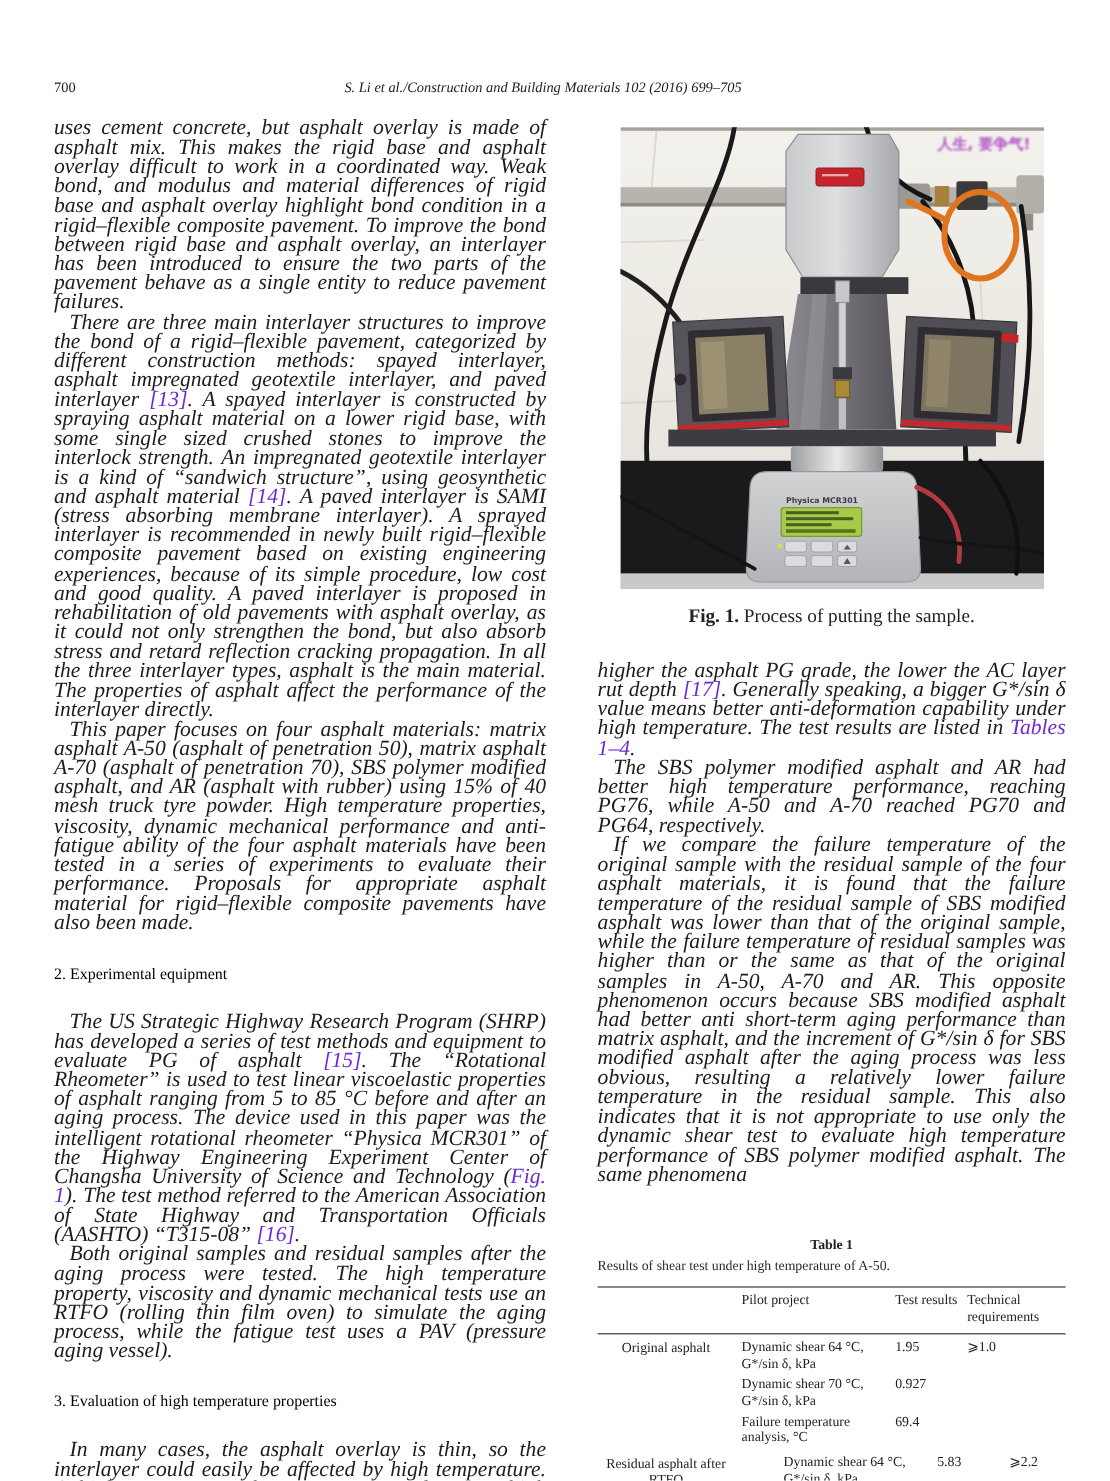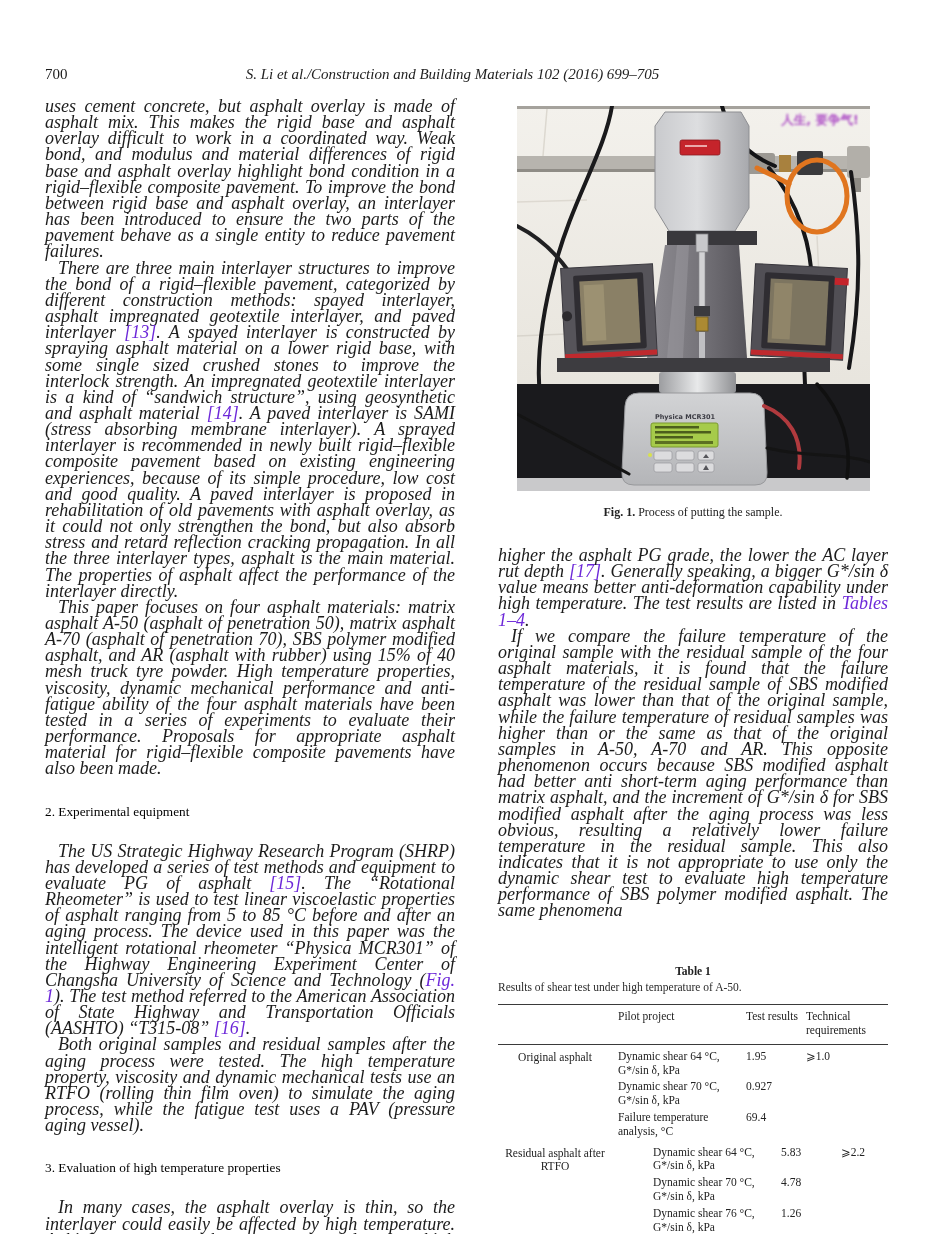--- a/index.html
+++ b/index.html
@@ -1,35 +1,35 @@
 <!DOCTYPE html>
 <html><head>
 <meta charset="utf-8">
 <style>
   html,body{margin:0;padding:0;background:#ffffff;}
   .page{
     position:relative;width:925px;height:1234px;background:#fff;overflow:hidden;
     font-family:"Liberation Serif","DejaVu Serif",serif;color:#1b1b1b;
   }
   
-  .running-head{position:absolute;top:66px;left:45px;width:815px;height:16px;font-size:15px;}
+  .running-head{position:absolute;top:66px;left:45px;width:815px;height:16px;font-size:12px;}
   .running-head .pagenum{position:absolute;left:0;top:0;font-style:normal;}
   .running-head .jtitle{display:block;text-align:center;font-style:italic;color:#222;}
   
   .col{position:absolute;top:98px;}
   .col-left{left:45px;width:410px;}
   .col-right{left:488px;width:390px;margin-left:10px;}
   p{margin:0;font-size:18px;line-height:16.15px;text-align:justify;color:#1c1c1c;font-style:italic;}
   p.indent{text-indent:13px;}
   .sec-head{font-size:13.3px;font-weight:normal;margin:27px 0 23px 0;color:#000;}
   .cite{color:#6d28d9;cursor:pointer;}
   
   .figure{width:353px;margin:8px auto 0 auto;}
   .figure svg{display:block;}
-  .fig-caption{margin-top:14px;text-align:center;font-size:12px;color:#222;}
+  .fig-caption{margin-top:14px;text-align:center;font-size:16px;color:#222;}
   .fig-caption .b{font-weight:bold;}
   
   .table-block{margin-top:46px;font-size:11.5px;line-height:13.8px;color:#222;}
   .tbl-label{font-weight:bold;margin-bottom:3px;text-align:center;}
   .tbl-caption{margin-bottom:9px;color:#2a2a2a;}
   .tbl{border-top:1.6px solid #3a3a3a;border-bottom:1.6px solid #3a3a3a;}
   .thead{display:flex;border-bottom:0.9px solid #3a3a3a;padding:5px 0 6px 0;}
   .trow,.tgroup{display:flex;}
   .c1{width:120px;flex:none;text-align:center;padding-right:6px;box-sizing:border-box;}
   .c2{width:128px;flex:none;padding-right:10px;box-sizing:border-box;}
@@ -206,20 +206,21 @@
           <path d="M247 300 C 272 310, 286 332, 282 362" stroke="#b03a3e" stroke-width="4"></path>
           <path d="M0 308 C 42 330, 82 352, 112 368" stroke="#141414" stroke-width="3"></path>
           <path d="M250 342 C 292 352, 322 346, 353 356" stroke="#141414" stroke-width="3"></path>
           <path d="M300 278 C 320 300, 336 330, 330 372" stroke="#101010" stroke-width="3.5"></path>
         </g>
       </svg>
     </div>
     <div class="fig-caption"><span class="b">Fig. 1.</span><span> Process of putting the sample.</span></div>
 
     <p style="margin-top:27px;"><span>higher the asphalt PG grade, the lower the AC layer rut depth </span><span class="cite">[17]</span><span>. Generally speaking, a bigger G*/sin δ value means better anti-deformation capability under high temperature. The test results are listed in </span><span class="cite">Tables 1–4</span><span>.</span></p>
+    <p class="indent">The SBS polymer modified asphalt and AR had better high temperature performance, reaching PG76, while A-50 and A-70 reached PG70 and PG64, respectively.</p>
     <p class="indent">If we compare the failure temperature of the original sample with the residual sample of the four asphalt materials, it is found that the failure temperature of the residual sample of SBS modified asphalt was lower than that of the original sample, while the failure temperature of residual samples was higher than or the same as that of the original samples in A-50, A-70 and AR. This opposite phenomenon occurs because SBS modified asphalt had better anti short-term aging performance than matrix asphalt, and the increment of G*/sin δ for SBS modified asphalt after the aging process was less obvious, resulting a relatively lower failure temperature in the residual sample. This also indicates that it is not appropriate to use only the dynamic shear test to evaluate high temperature performance of SBS polymer modified asphalt. The same phenomena</p>
 
     <div class="table-block">
       <div class="tbl-label">Table 1</div>
       <div class="tbl-caption">Results of shear test under high temperature of A-50.</div>
       <div class="tbl">
         <div class="thead">
           <div class="c1"></div>
           <div class="c2">Pilot project</div>
           <div class="c3">Test results</div>

